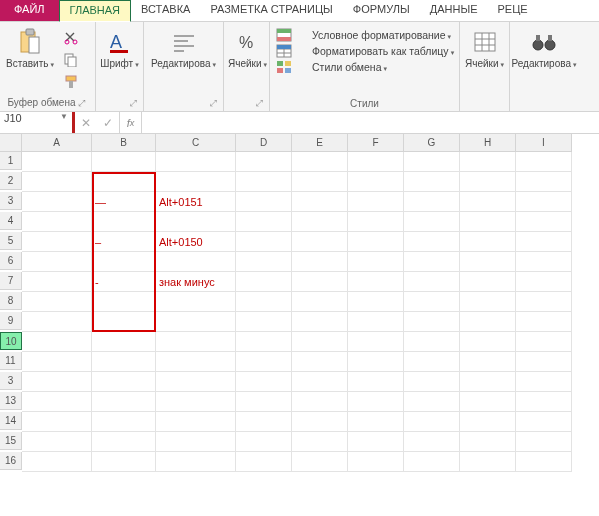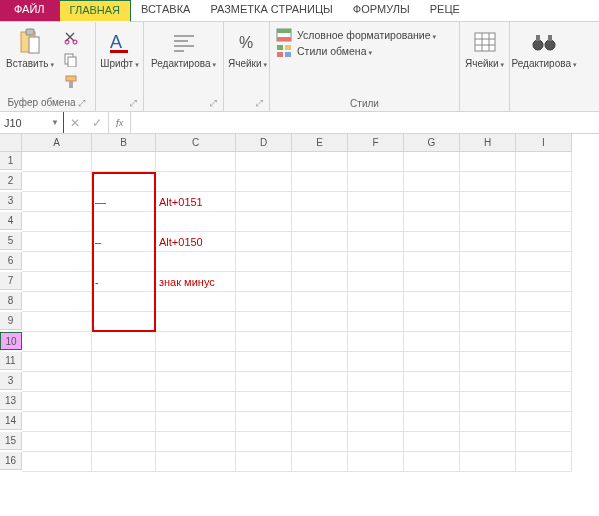--- a/index.html
+++ b/index.html
@@ -2,71 +2,72 @@
 <html><head>
 <meta charset="utf-8">
 <style>
 * { box-sizing: border-box; margin: 0; padding: 0; font-family: "Segoe UI", Tahoma, sans-serif; }
 body { background: #fff; font-size: 11px; color: #444; width: 599px; }
 
 
 .tabs { display: flex; height: 22px; border-bottom: 1px solid #d4d4d4; background:#fff; }
 .tab { padding: 3px 10px; font-size: 11px; cursor: pointer; color:#444; }
 .tab.file { background: #be185d; color: #fff; padding: 3px 14px; }
-.tab.active { border: 1px solid #217346; border-bottom: 1px solid #fff; color:#217346; background:#fde047; margin-bottom:-1px; }
+.tab.active { border: 1px solid #217346; border-bottom: 1px solid #fff; color:#217346; background:#fef9c3; margin-bottom:-1px; }
 
 
 .ribbon { display:flex; background:#f5f5f5; border-bottom:1px solid #d4d4d4; height:90px; }
 .group { display:flex; flex-direction:column; border-right:1px solid #d4d4d4; padding:2px 4px 0; }
 .group-body { display:flex; flex:1; align-items:flex-start; gap:4px; }
 .group-label { font-size:10px; text-align:center; color:#666; padding:2px 0; }
 .bigbtn { display:flex; flex-direction:column; align-items:center; justify-content:flex-start; width:52px; padding-top:4px; cursor:pointer; }
 .bigbtn .ic { width:28px; height:28px; display:flex; align-items:center; justify-content:center; }
 .bigbtn .lbl { font-size:10px; text-align:left; margin-top:2px; line-height:11px; }
 .smallcol { display:flex; flex-direction:column; gap:2px; padding-top:4px; }
 .smallbtn { width:22px; height:20px; display:flex; align-items:center; justify-content:center; cursor:pointer; }
 .drop::after { content:"▾"; font-size:7px; margin-left:2px; color:#666; }
 .styles-col { display:flex; flex-direction:column; gap:2px; padding:4px 2px; font-size:10.5px; }
-.styles-row { display:flex; align-items:center; gap:5px; cursor:pointer; white-space:nowrap; }
+.styles-row { display:flex; align-items:center; gap:20px; cursor:pointer; white-space:nowrap; }
 .styles-row .sic { width:16px; height:14px; }
 .corner { font-size:9px; color:#888; padding-right:2px; text-align:right; }
 
 
 .fxrow { display:flex; height:22px; border-bottom:1px solid #d4d4d4; align-items:stretch; }
-.namebox { width:64px; border-right:1px solid #b91c1c; display:flex; align-items:center; padding:0 4px; font-size:11px; }
+.namebox { width:75px; border-right:3px solid #b91c1c; display:flex; align-items:flex-start; padding:0 4px; font-size:11px; }
 .namebox .nd { margin-left:auto; font-size:8px; color:#777; }
 .fxbtns { display:flex; align-items:center; border-right:1px solid #d4d4d4; }
 .fxbtns span { width:22px; text-align:center; color:#aaa; font-size:12px; }
 .fxlabel { width:22px; display:flex; align-items:center; justify-content:center; font-style:italic; color:#888; border-right:1px solid #d4d4d4; }
 .fxinput { flex:1; padding:0 4px; font-size:11px; }
 
 
 .grid { display:grid; grid-template-columns: 22px 70px 64px 80px 56px 56px 56px 56px 56px 56px; }
 .hdr, .rhdr { background:#f0f0f0; border-right:1px solid #d4d4d4; border-bottom:1px solid #d4d4d4; font-size:10px; display:flex; align-items:center; justify-content:center; height:18px; color:#555; }
 .rhdr { justify-content:center; }
 .cell { border-right:1px solid #e3e3e3; border-bottom:1px solid #e3e3e3; height:20px; font-size:11px; padding:0 3px; display:flex; align-items:center; position:relative; }
-.rhdr.sel { background:#f0abfc; border:1px solid #217346; }
+.rhdr.sel { background:#86efac; border:1px solid #217346; }
 .redtxt { color:#c00000; }
 .selAll { background:#f0f0f0; border-right:1px solid #d4d4d4; border-bottom:1px solid #d4d4d4; }
 
 
 .redbox { position:absolute; border:2px solid #d60000; pointer-events:none; }
 
 
 svg { display:block; }
 </style>
 </head>
 <body>
 
 <div class="tabs">
   <div class="tab file">ФАЙЛ</div>
   <div class="tab active">ГЛАВНАЯ</div>
   <div class="tab">ВСТАВКА</div>
   <div class="tab">РАЗМЕТКА СТРАНИЦЫ</div>
   <div class="tab">ФОРМУЛЫ</div>
+  <div class="tab">ДАННЫЕ</div>
   <div class="tab">РЕЦЕ</div>
 </div>
 
 <div class="ribbon">
 
   <div class="group" style="width:96px">
     <div class="group-body">
       <div class="bigbtn">
         <span class="ic">
           <svg width="26" height="28">
@@ -159,20 +160,32 @@
       <div class="styles-col">
         <div class="styles-row">
           <span class="sic">
               <svg width="16" height="14">
                 <rect x="1" y="1" width="14" height="12" fill="#fff" stroke="#888"></rect>
                 <rect x="1" y="1" width="14" height="4" fill="#6bb36b"></rect>
                 <rect x="1" y="9" width="14" height="4" fill="#e07878"></rect>
               </svg>
             </span>
           <span class="drop">Условное форматирование</span>
+        </div>
+        <div class="styles-row">
+          <span class="sic">
+              <svg width="16" height="14">
+                <rect x="1" y="1" width="14" height="12" fill="#fff" stroke="#888"></rect>
+                <line x1="1" y1="5" x2="15" y2="5" stroke="#888"></line>
+                <line x1="1" y1="9" x2="15" y2="9" stroke="#888"></line>
+                <line x1="8" y1="1" x2="8" y2="13" stroke="#888"></line>
+                <rect x="1" y="1" width="14" height="4" fill="#4a88c7"></rect>
+              </svg>
+            </span>
+          <span class="drop">Форматировать как таблицу</span>
         </div>
         <div class="styles-row">
           <span class="sic">
               <svg width="16" height="14">
                 <rect x="1" y="1" width="6" height="5" fill="#6bb36b"></rect>
                 <rect x="9" y="1" width="6" height="5" fill="#e8c860"></rect>
                 <rect x="1" y="8" width="6" height="5" fill="#e07878"></rect>
                 <rect x="9" y="8" width="6" height="5" fill="#7aa6d8"></rect>
               </svg>
             </span>

